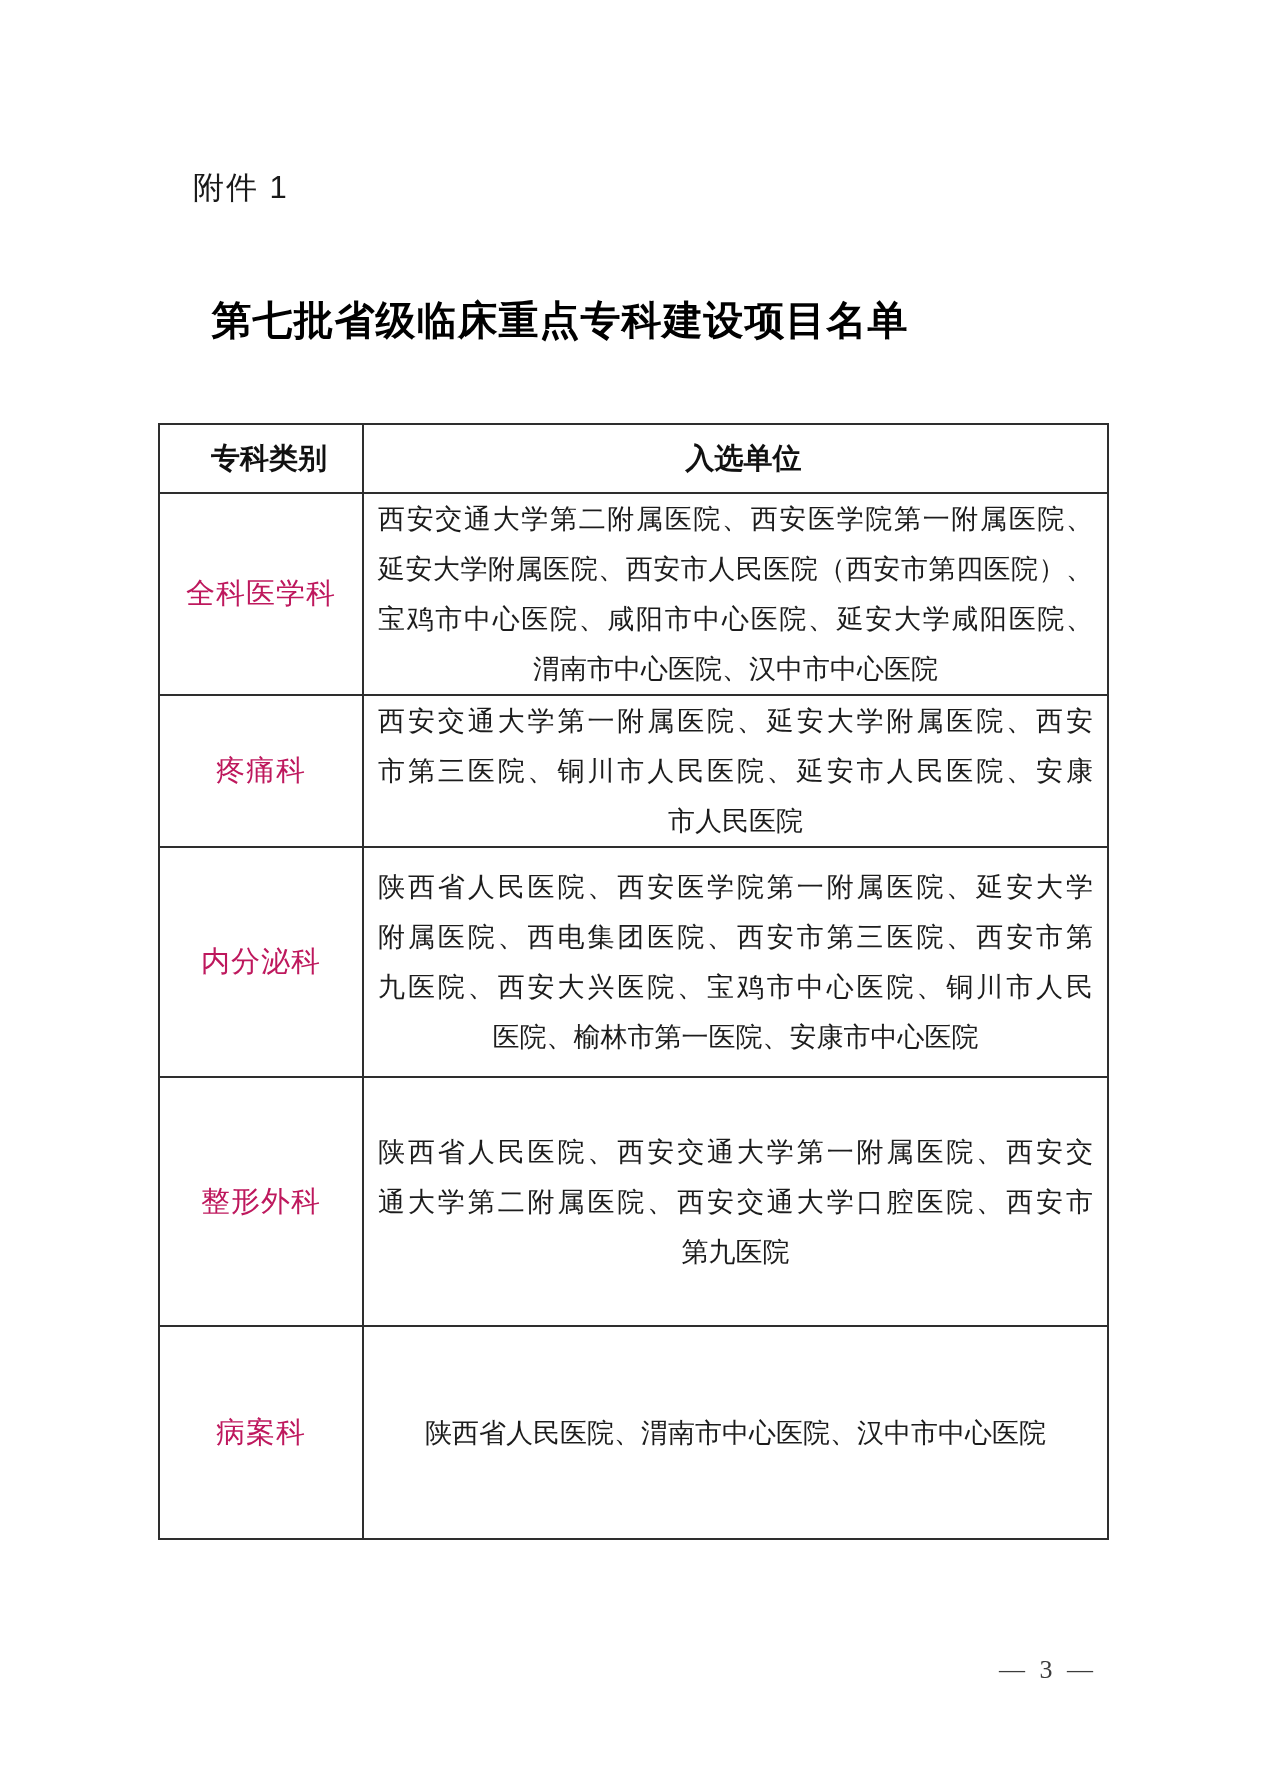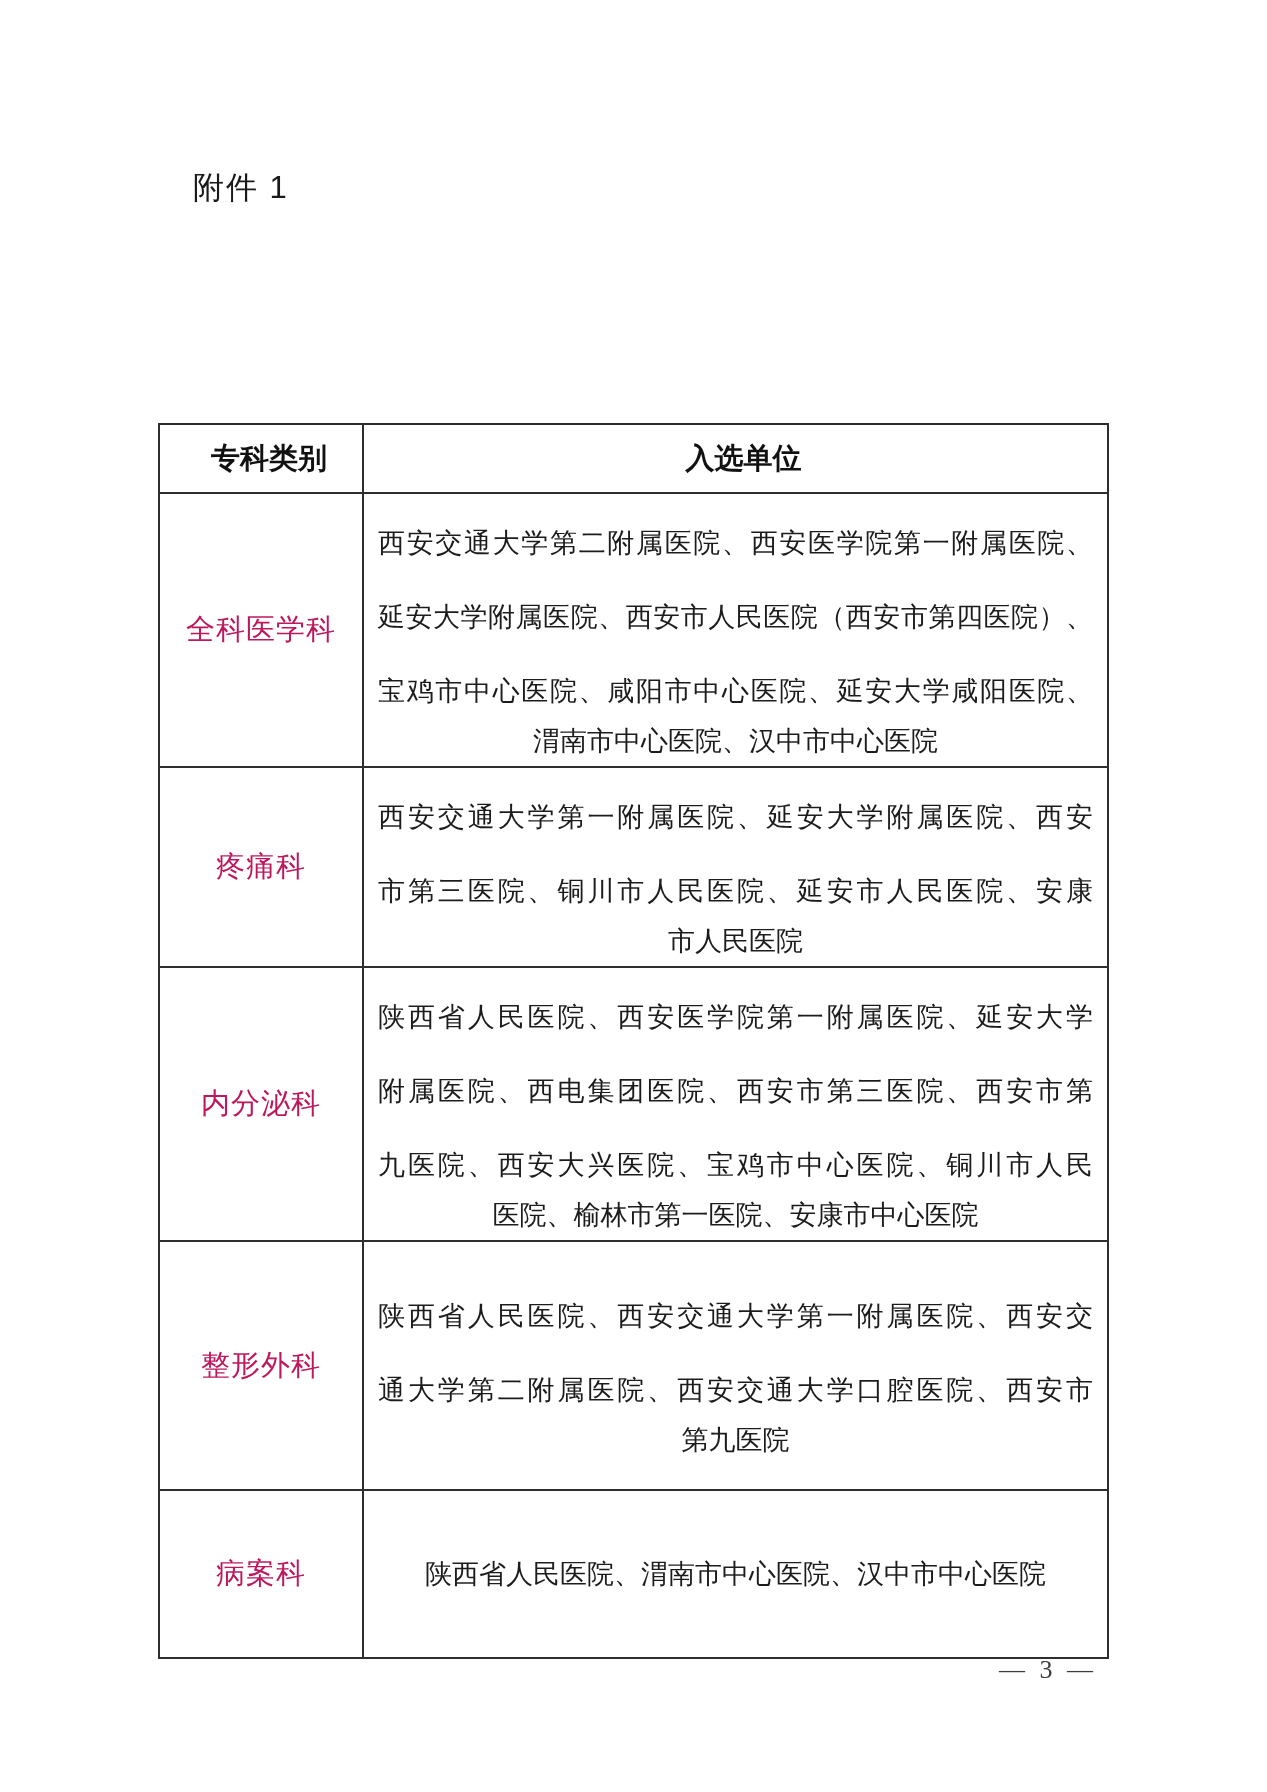--- a/index.html
+++ b/index.html
@@ -68,46 +68,46 @@
   .uline {
     font-size: 27px;
     line-height: 50px;
     white-space: nowrap;
     color: #1c1c1c;
     text-align: center;
   }
   .jline {
     text-align: justify;
     text-align-last: justify;
-    margin-top: 24px;
   }
   
   tbody tr:nth-child(1) td { height: 201px; }
   tbody tr:nth-child(2) td { height: 149px; }
   tbody tr:nth-child(3) td { height: 230px; }
   tbody tr:nth-child(4) td { height: 249px; }
-  tbody tr:nth-child(5) td { height: 168px; }
+  tbody tr:nth-child(5) td { height: 213px; }
 
   .page-number {
     position: absolute;
     top: 1655px; left: 983px;
     width: 130px;
     text-align: center;
     font-size: 26px;
     color: #3c3c3c;
     letter-spacing: 4px;
   }
 </style>
 </head>
 <body>
 
 <div class="page">
 
   <div class="attachment">附件 1</div>
 
+  <h1 class="title">第七批省级临床重点专科建设项目名单</h1>
 
   <table class="spec">
     <colgroup>
         <col class="c1">
         <col class="c2">
       </colgroup>
     <thead>
       <tr>
         <th>专科类别</th>
         <th>入选单位</th>

